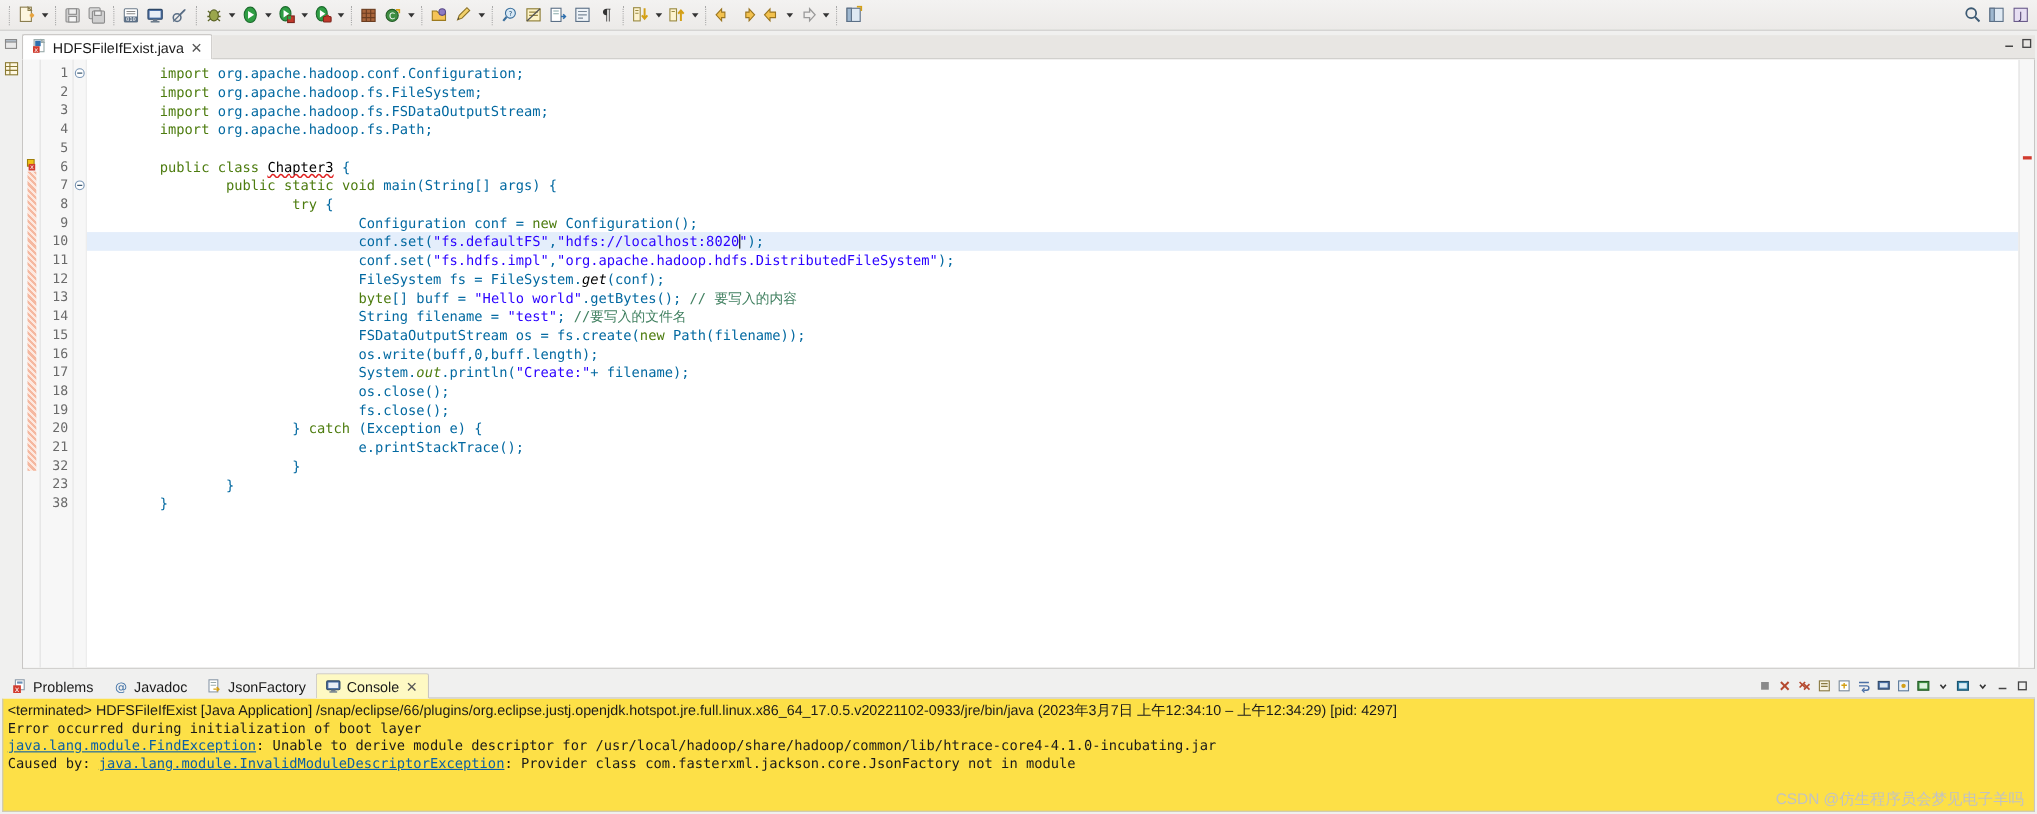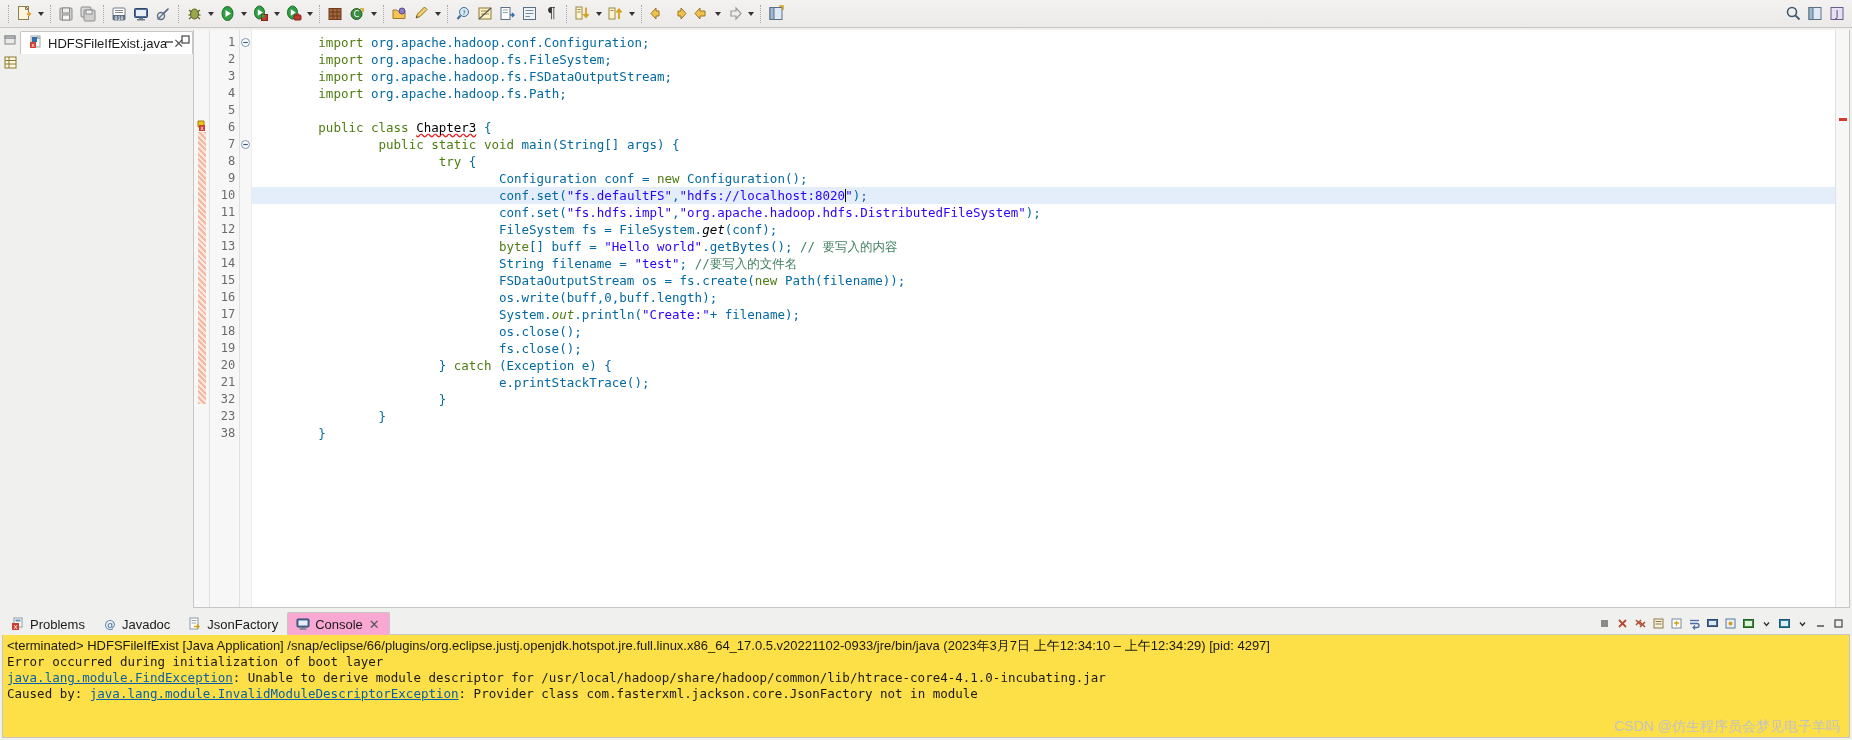--- a/index.html
+++ b/index.html
@@ -59,21 +59,21 @@
     background: #f0f0ef;
     display: flex; flex-direction: column; align-items: center;
     padding-top: 4px;
     gap: 8px;
     flex: 0 0 18px;
   }
   .rail-icon { width: 14px; height: 14px; cursor: pointer; }
 
   .editor-stack {
     flex: 1 1 auto;
-    display: flex; flex-direction: row;
+    display: flex; flex-direction: column;
     min-width: 0;
   }
 
   .tabbar {
     height: 24px;
     display: flex; align-items: flex-end;
     background: #f0f0ef;
     position: relative;
     flex: 0 0 24px;
   }
@@ -215,21 +215,21 @@
     height: 23px;
     display: flex; align-items: center; gap: 5px;
     padding: 0 8px;
     cursor: pointer;
     font-size: 13px;
     color: #1a1a1a;
     border: 1px solid transparent;
     border-bottom: none;
   }
   .btab.active {
-    background: #f9a8d4;
+    background: #fef9c3;
     border: 1px solid #c8c6c4;
     border-bottom: none;
     border-radius: 2px 2px 0 0;
   }
   .btab-fill {
     flex: 1 1 auto; height: 22px;
     border-bottom: 1px solid #c8c6c4;
   }
   .btab-tools {
     display: flex; align-items: center; gap: 3px;

